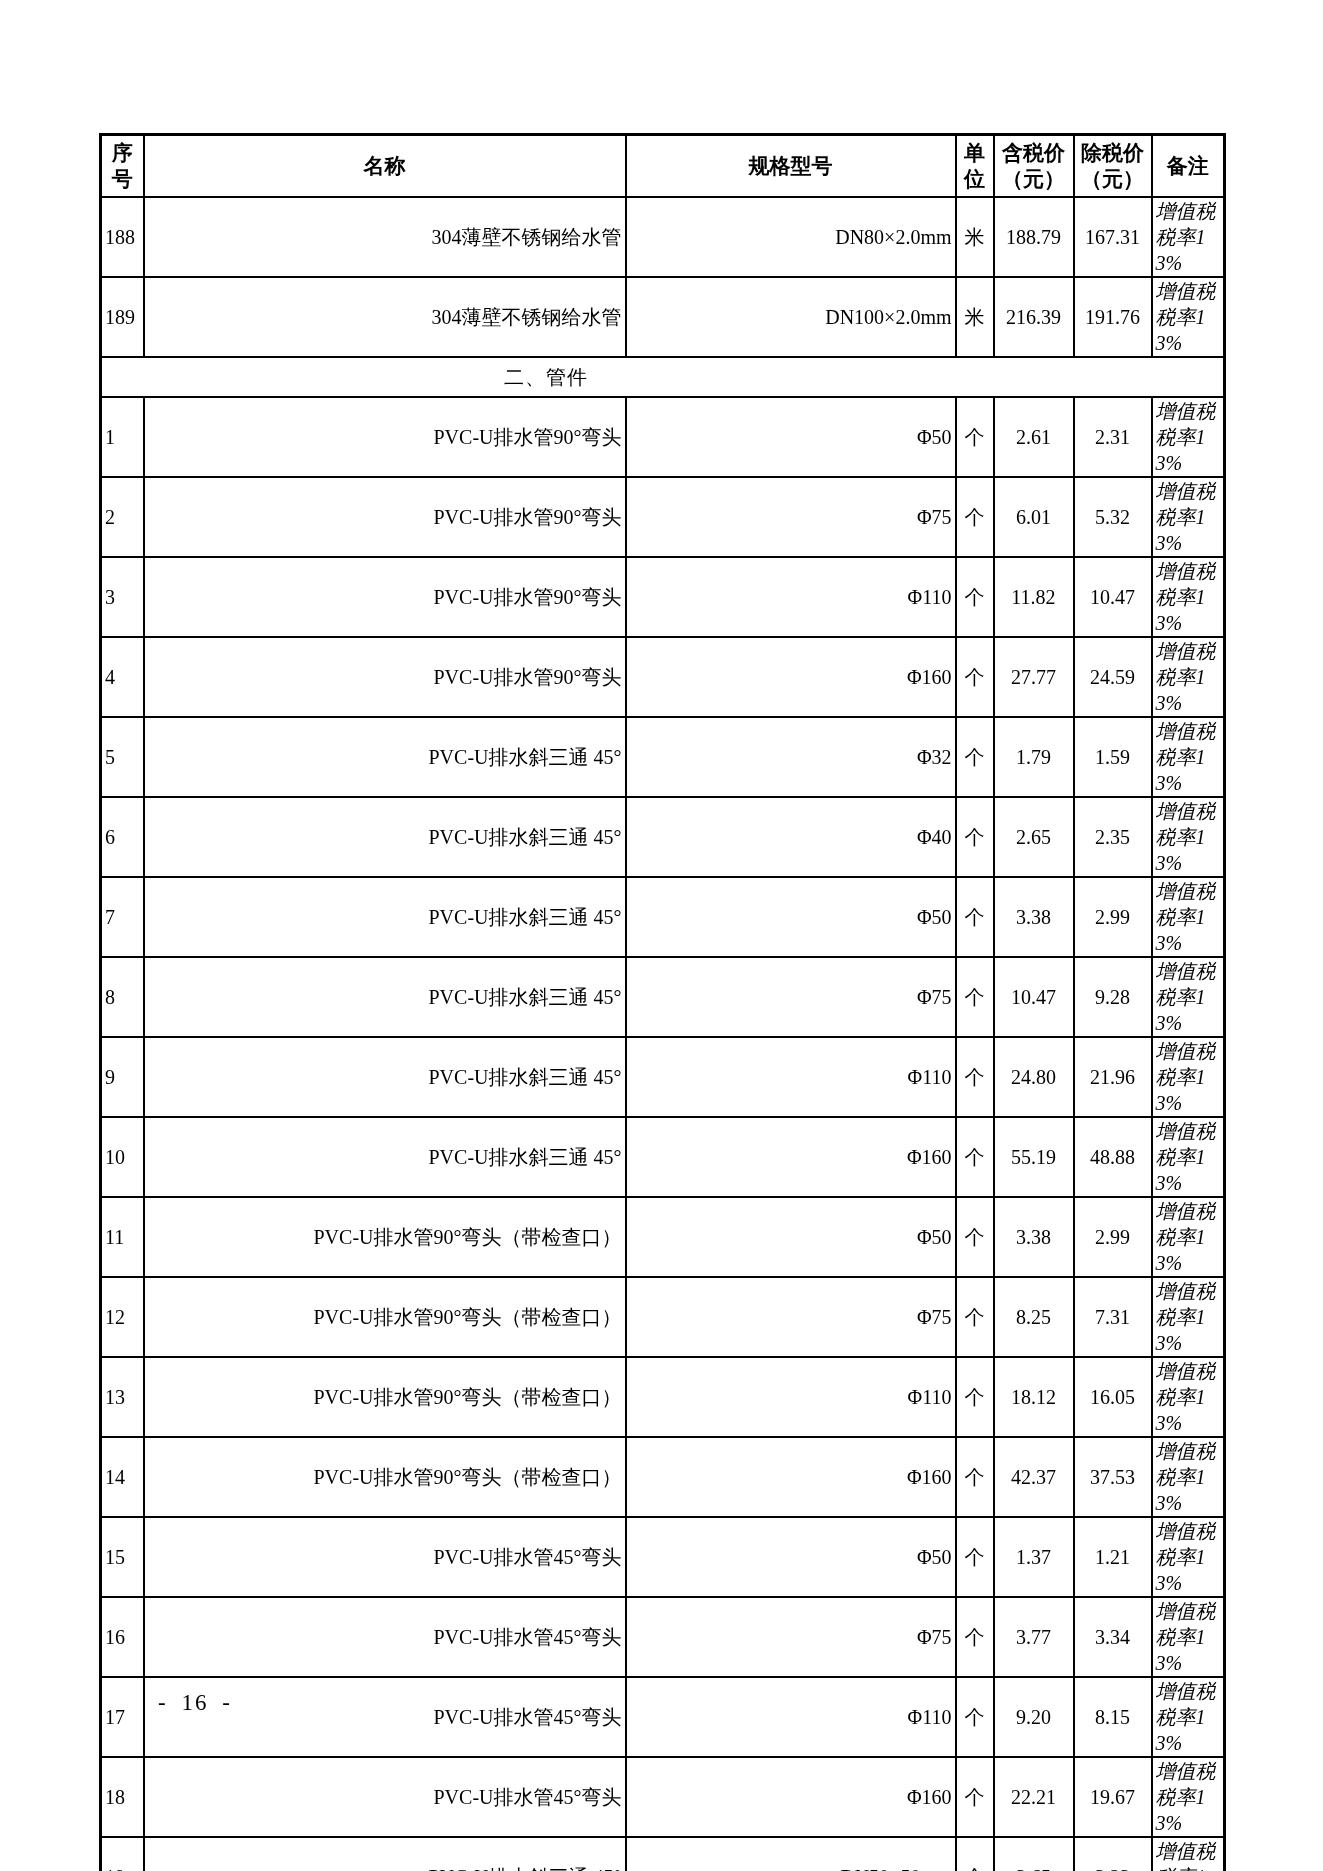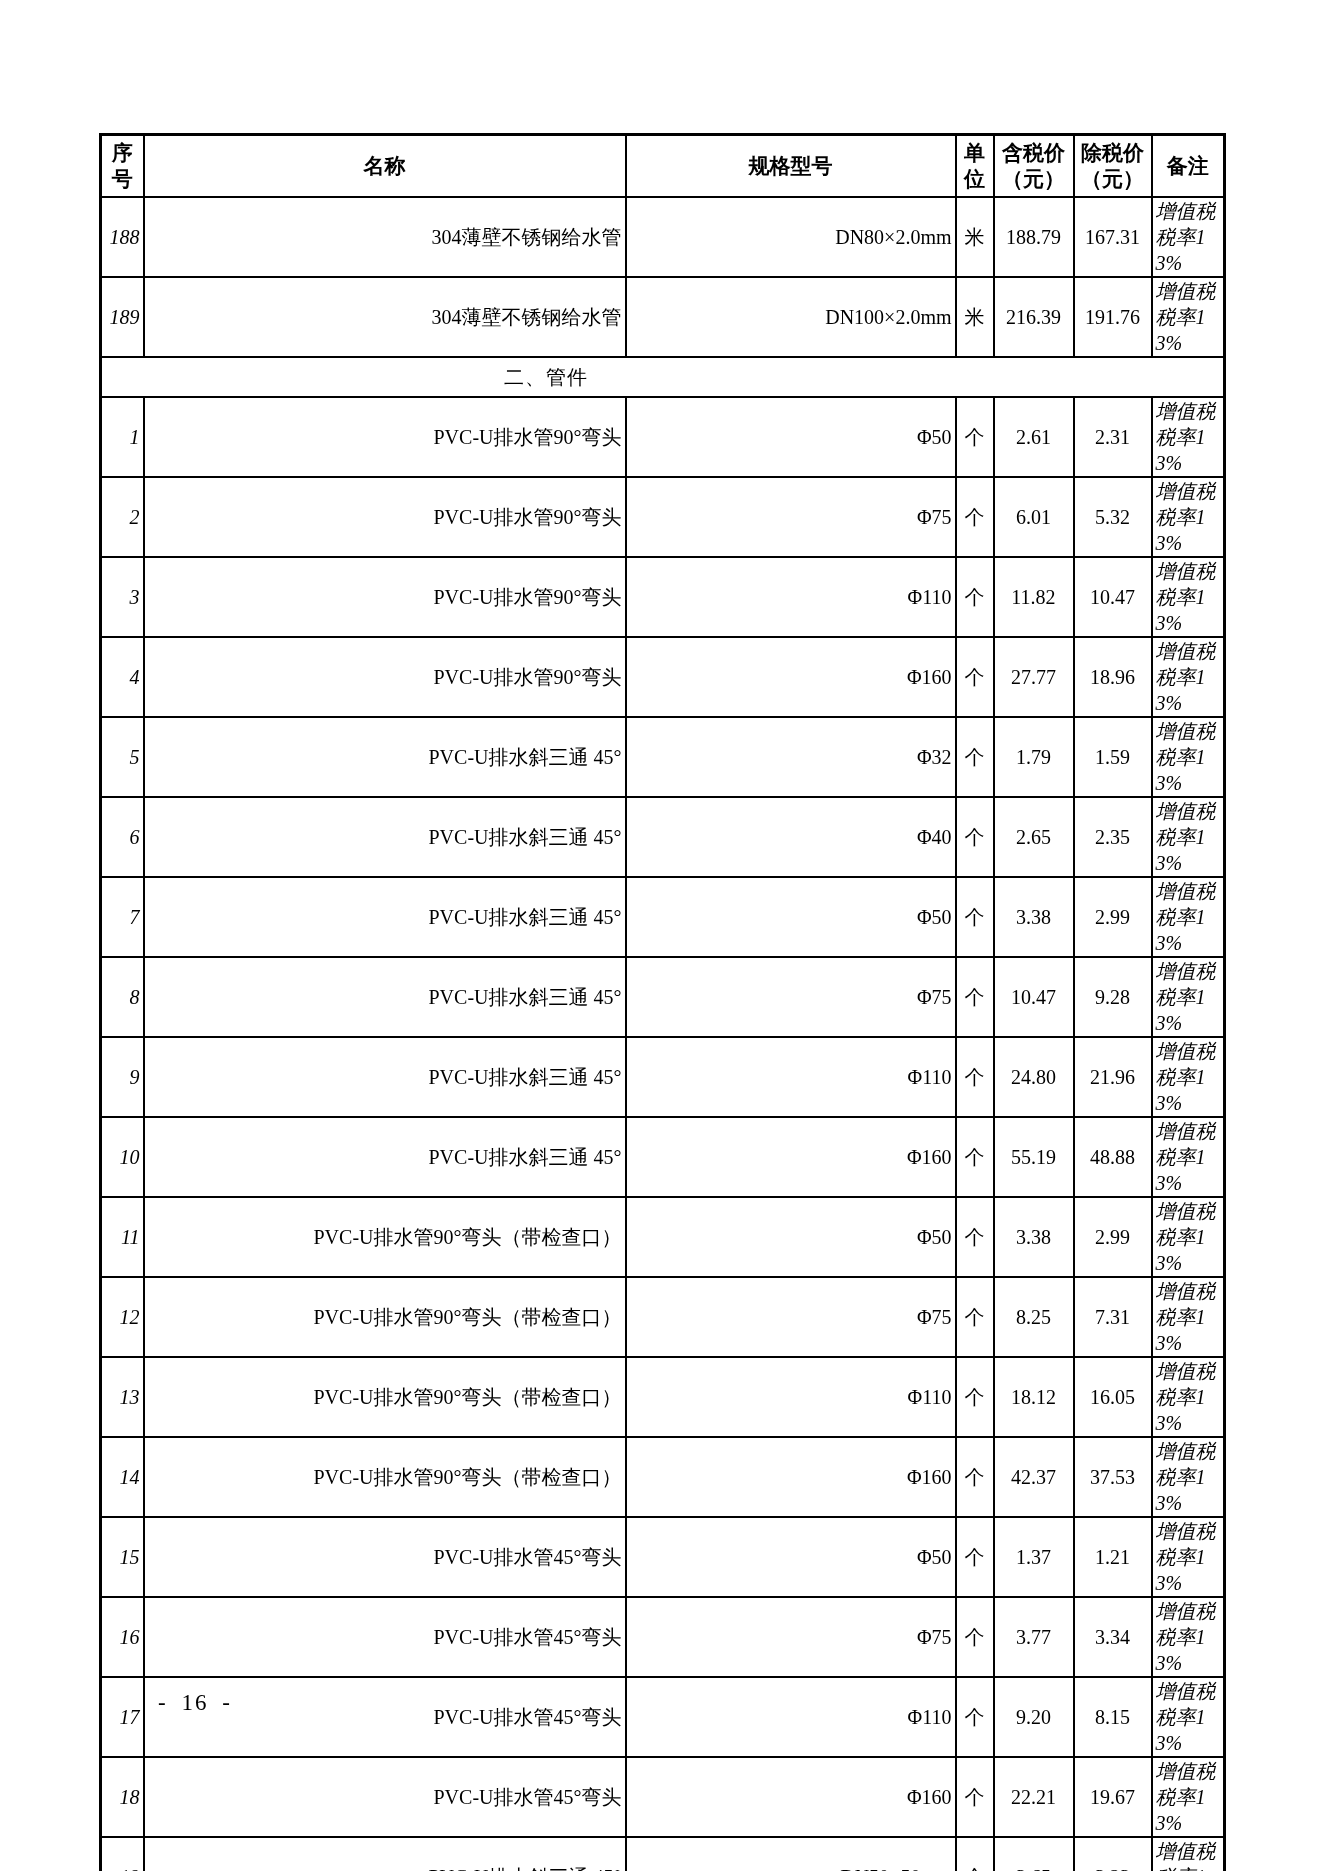--- a/index.html
+++ b/index.html
@@ -9,21 +9,21 @@
   }
   .price-table{
     position:absolute;left:99px;top:133px;width:1124px;
     border-collapse:collapse;table-layout:fixed;border:3px solid #000;
   }
   .price-table th,.price-table td{border:2px solid #000;vertical-align:middle;overflow:hidden;}
   .price-table th{
     font-weight:bold;font-size:21px;height:60px;text-align:center;line-height:1.25;padding:0 2px;
   }
   .price-table td{font-size:20px;height:40px;padding:0 3px;}
-  .c-no{text-align:right;padding:0 1px;font-style:italic;}
+  .c-no{text-align:left;padding:0 1px;}
   .c-name{text-align:right;padding-left:6px;}
   .c-spec{text-align:right;padding-left:6px;}
   .c-unit{text-align:center;padding:0;}
   .c-p1,.c-p2{text-align:center;padding:0;}
   .c-remark{font-size:13.5px;line-height:1.3;padding:2px 1px 2px 4px;text-align:left;word-break:break-all;font-style:italic;}
   .section-row td{
     text-align:center;height:38px;font-size:20px;padding:0 233px 0 0;letter-spacing:1px;
   }
   .page-number{
     position:absolute;left:158px;top:1690px;font-size:23px;letter-spacing:2px;word-spacing:6px;
@@ -107,21 +107,21 @@
     <td class="c-p1">11.82</td>
     <td class="c-p2">10.47</td>
     <td class="c-remark">增值税税率13%</td>
   </tr>
         <tr>
     <td class="c-no">4</td>
     <td class="c-name">PVC-U排水管90°弯头</td>
     <td class="c-spec">Φ160</td>
     <td class="c-unit">个</td>
     <td class="c-p1">27.77</td>
-    <td class="c-p2">18.96</td>
+    <td class="c-p2">24.59</td>
     <td class="c-remark">增值税税率13%</td>
   </tr>
         <tr>
     <td class="c-no">5</td>
     <td class="c-name">PVC-U排水斜三通 45°</td>
     <td class="c-spec">Φ32</td>
     <td class="c-unit">个</td>
     <td class="c-p1">1.79</td>
     <td class="c-p2">1.59</td>
     <td class="c-remark">增值税税率13%</td>

